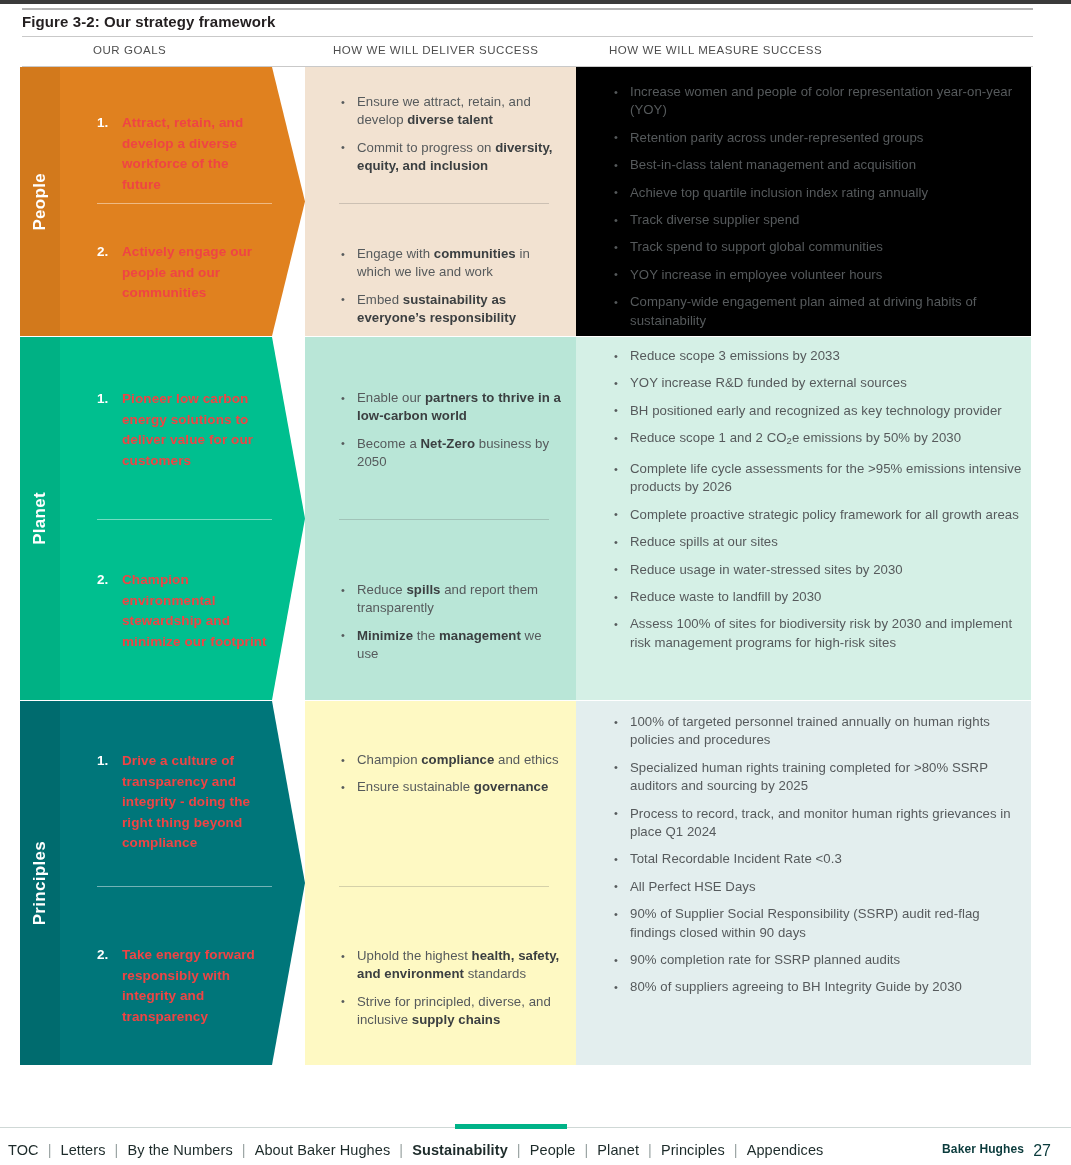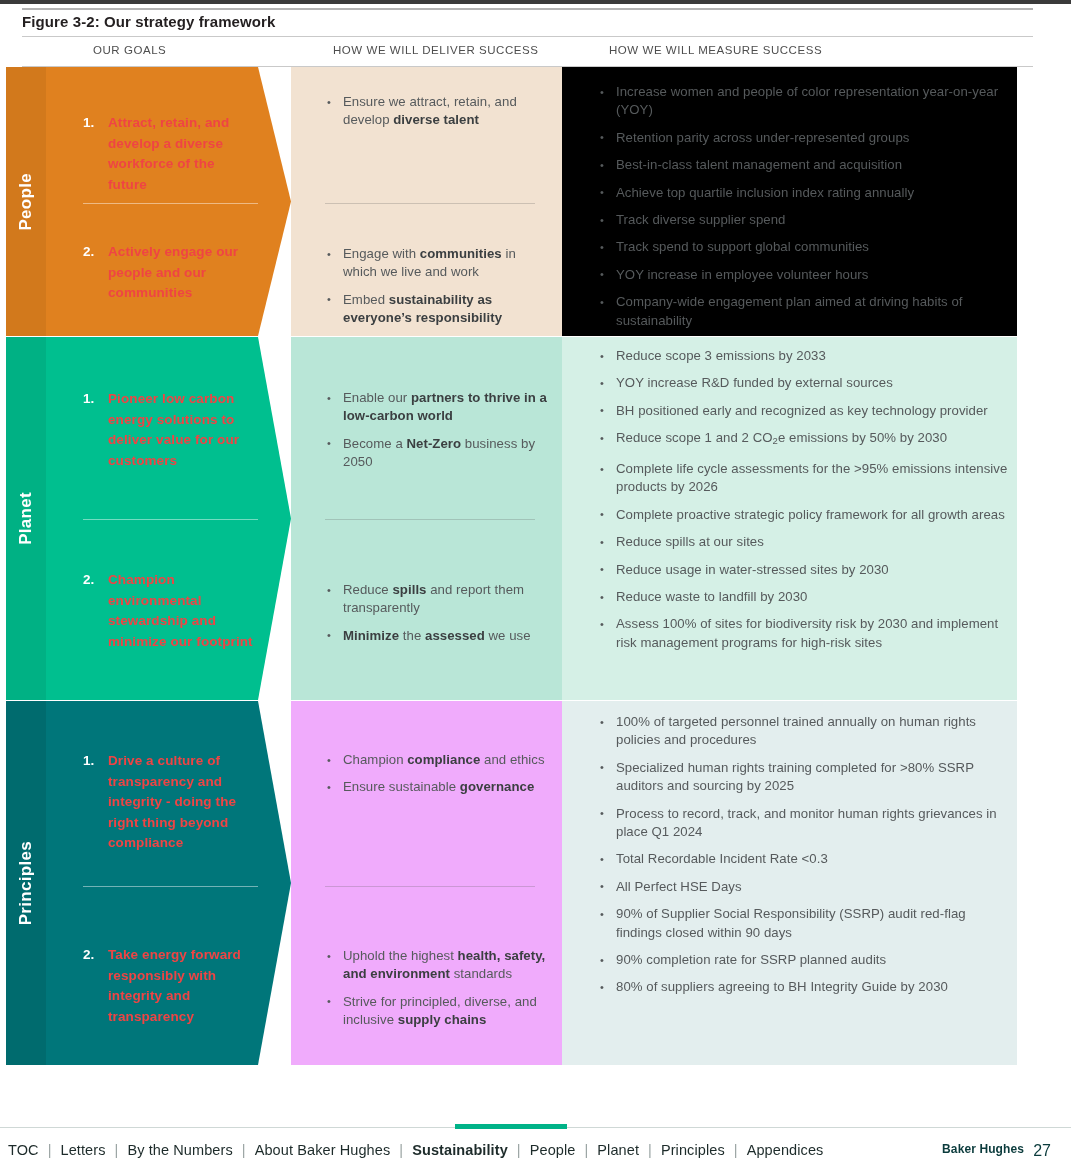--- a/index.html
+++ b/index.html
@@ -29,21 +29,21 @@
     position:absolute; top:6px;
     font-size:11.5px; letter-spacing:0.55px; color:#4e4e4e;
     text-transform:uppercase; white-space:nowrap;
   }
   .ch1 { left:76px; }
   .ch2 { left:316px; }
   .ch3 { left:592px; }
   .header-rule { position:absolute; left:22px; top:66px; width:1011px; height:1px; background:#c9c9c9; }
 
   
-  .table { position:absolute; left:6px; top:67px; width:1011px; height:1092px; }
+  .table { position:absolute; left:20px; top:67px; width:1011px; height:1092px; }
 
   .row { position:absolute; left:0; width:1011px; }
   .row.people     { top:0px;   height:269px; }
   .row.planet     { top:270px; height:363px; }
   .row.principles { top:634px; height:364px; }
 
   
   .band-strip {
     position:absolute; left:0; top:0; width:40px; height:100%;
   }
@@ -137,20 +137,21 @@
     <div class="col-head ch3">HOW WE WILL MEASURE SUCCESS</div>
   </div>
   <div class="header-rule"></div>
 
   <div class="table" id="table-body">
       <div class="row people">
         <div class="deliver-col" style="background: rgb(242, 226, 209);">
           <div class="blk" style="top: 26px; left: 34px; width: 225px;">
             <ul class="bullets">
               <li>Ensure we attract, retain, and develop <b>diverse talent</b></li>
+              <li>Commit to progress on <b>diversity, equity, and inclusion</b></li>
             </ul>
           </div>
           <div class="blk" style="top: 178px; left: 34px; width: 225px;">
             <ul class="bullets">
               <li>Engage with <b>communities</b> in which we live and work</li>
               <li>Embed <b>sustainability as everyone’s responsibility</b></li>
             </ul>
           </div>
           <div class="mid-divider" style="top: 136px; left: 34px; width: 210px;"></div>
         </div>
@@ -194,21 +195,21 @@
         <div class="deliver-col" style="background: rgb(185, 230, 215);">
           <div class="blk" style="top: 52px; left: 34px; width: 225px;">
             <ul class="bullets">
               <li>Enable our <b>partners to thrive in a low-carbon world</b></li>
               <li>Become a <b>Net-Zero</b> business by 2050</li>
             </ul>
           </div>
           <div class="blk" style="top: 244px; left: 34px; width: 225px;">
             <ul class="bullets">
               <li>Reduce <b>spills</b> and report them transparently</li>
-              <li><b>Minimize</b> the <b>assessed</b> we use</li>
+              <li><b>Minimize</b> the <b>management</b> we use</li>
             </ul>
           </div>
           <div class="mid-divider" style="top: 182px; left: 34px; width: 210px;"></div>
         </div>
         <div class="measure-col" style="background: rgb(213, 240, 230);">
           <div class="blk" style="top: 10px; left: 36px; width: 410px;">
             <ul class="bullets">
               <li>Reduce scope 3 emissions by 2033</li>
               <li>YOY increase R&amp;D funded by external sources</li>
               <li>BH positioned early and recognized as key technology provider</li>
@@ -238,21 +239,21 @@
             </div>
             <div style="position: absolute; left: 0px; width: 212px; top: 233px;">
               <div class="goal-num" style="left: 37px; position: absolute; top: 0px;">2.</div>
               <div class="goal-item" style="position: absolute; top: 0px; left: 62px; width: 145px;">Champion environmental stewardship and minimize our footprint</div>
             </div>
             <div class="goal-divider" style="top: 182px;"></div>
           </div>
         </div>
       </div>
       <div class="row principles">
-        <div class="deliver-col" style="background: #f0abfc;">
+        <div class="deliver-col" style="background: #fef9c3;">
           <div class="blk" style="top: 50px; left: 34px; width: 225px;">
             <ul class="bullets">
               <li>Champion <b>compliance</b> and ethics</li>
               <li>Ensure sustainable <b>governance</b></li>
             </ul>
           </div>
           <div class="blk" style="top: 246px; left: 34px; width: 225px;">
             <ul class="bullets">
               <li>Uphold the highest <b>health, safety, and environment</b> standards</li>
               <li>Strive for principled, diverse, and inclusive <b>supply chains</b></li>

